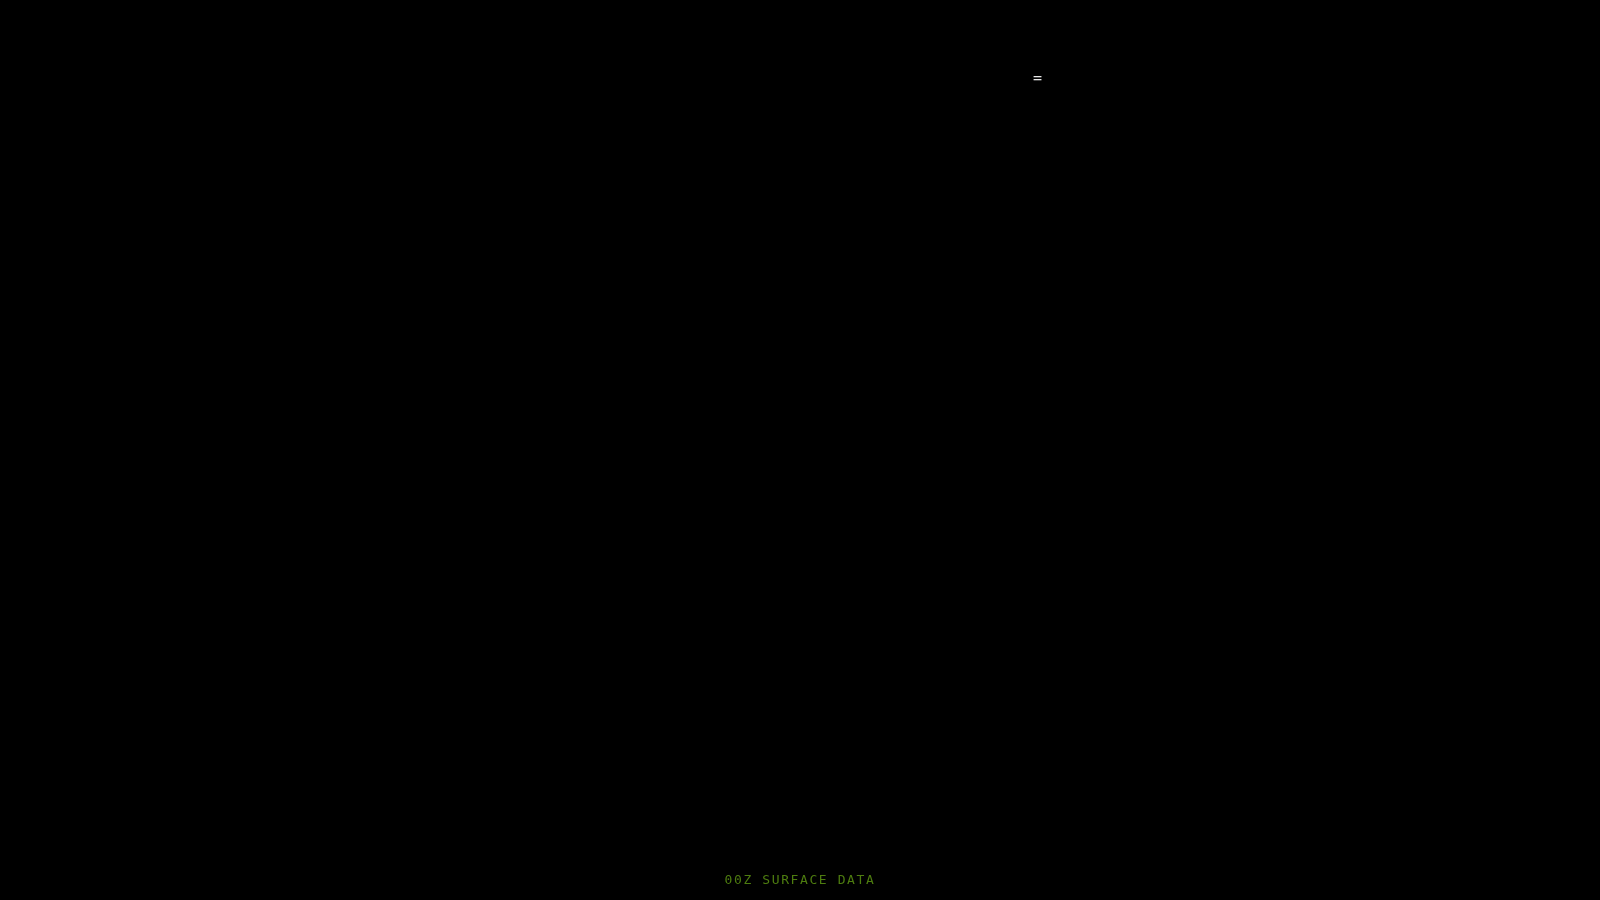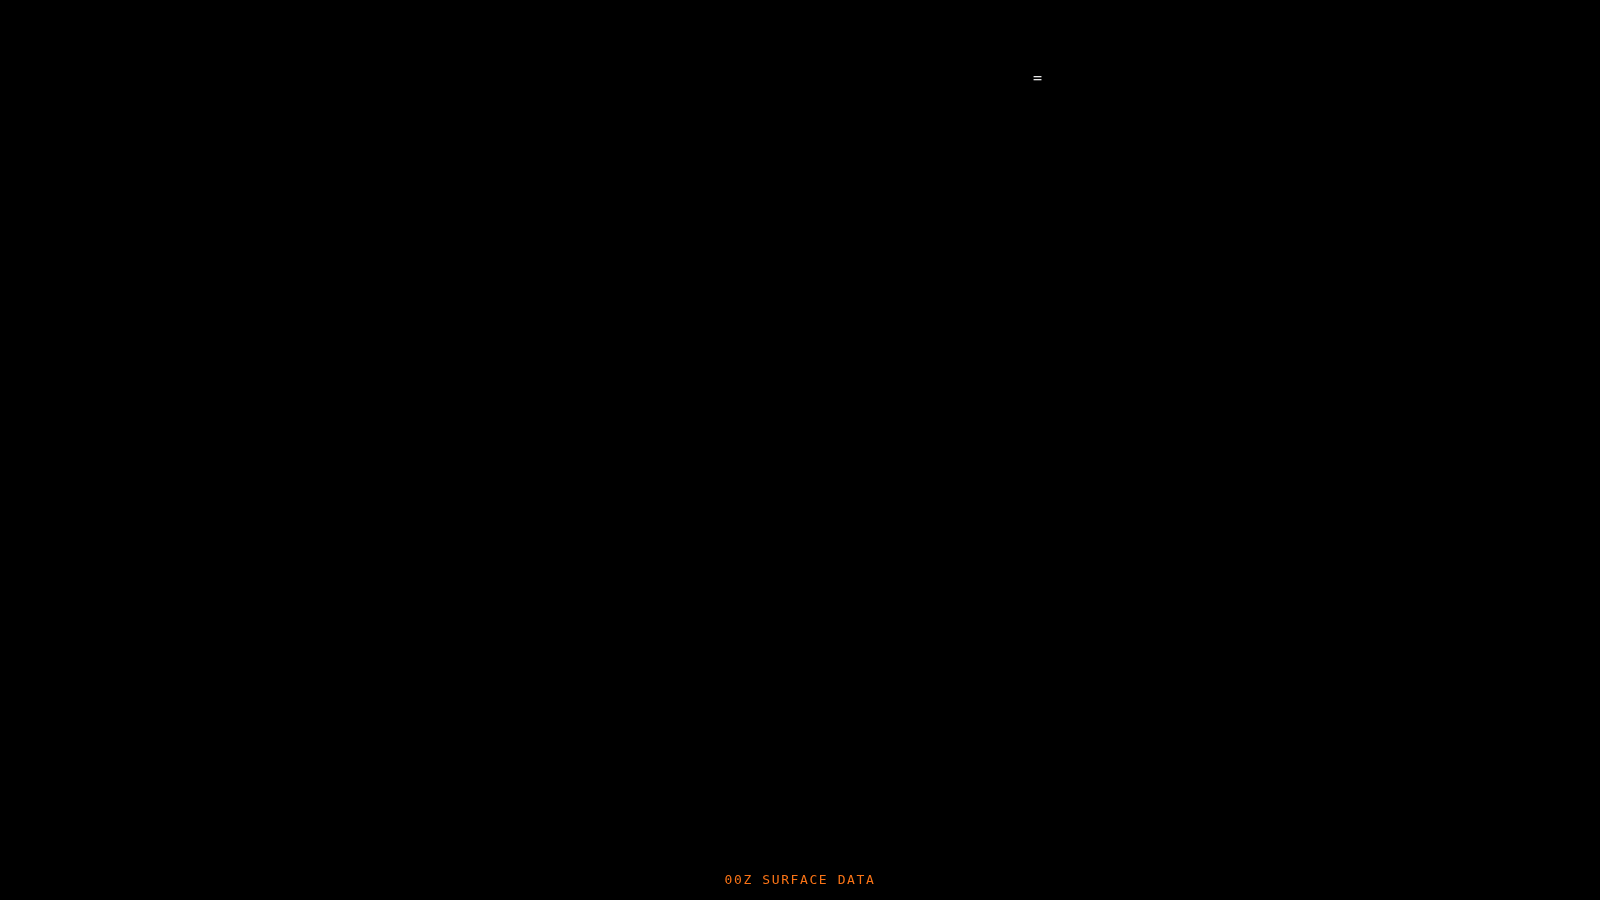--- a/index.html
+++ b/index.html
@@ -38,21 +38,21 @@
   .caption {
     position: absolute;
     left: 0;
     top: 872px;
     width: 1600px;
     text-align: center;
     font-family: "DejaVu Sans Mono", monospace;
     font-size: 13px;
     line-height: 16px;
     letter-spacing: 1.6px;
-    color: #f97316;
+    color: #4d7c0f;
     white-space: pre;
     user-select: none;
   }
 </style>
 </head>
 <body>
 
 <div id="screen">
 
   <div class="equals-mark">=</div>

